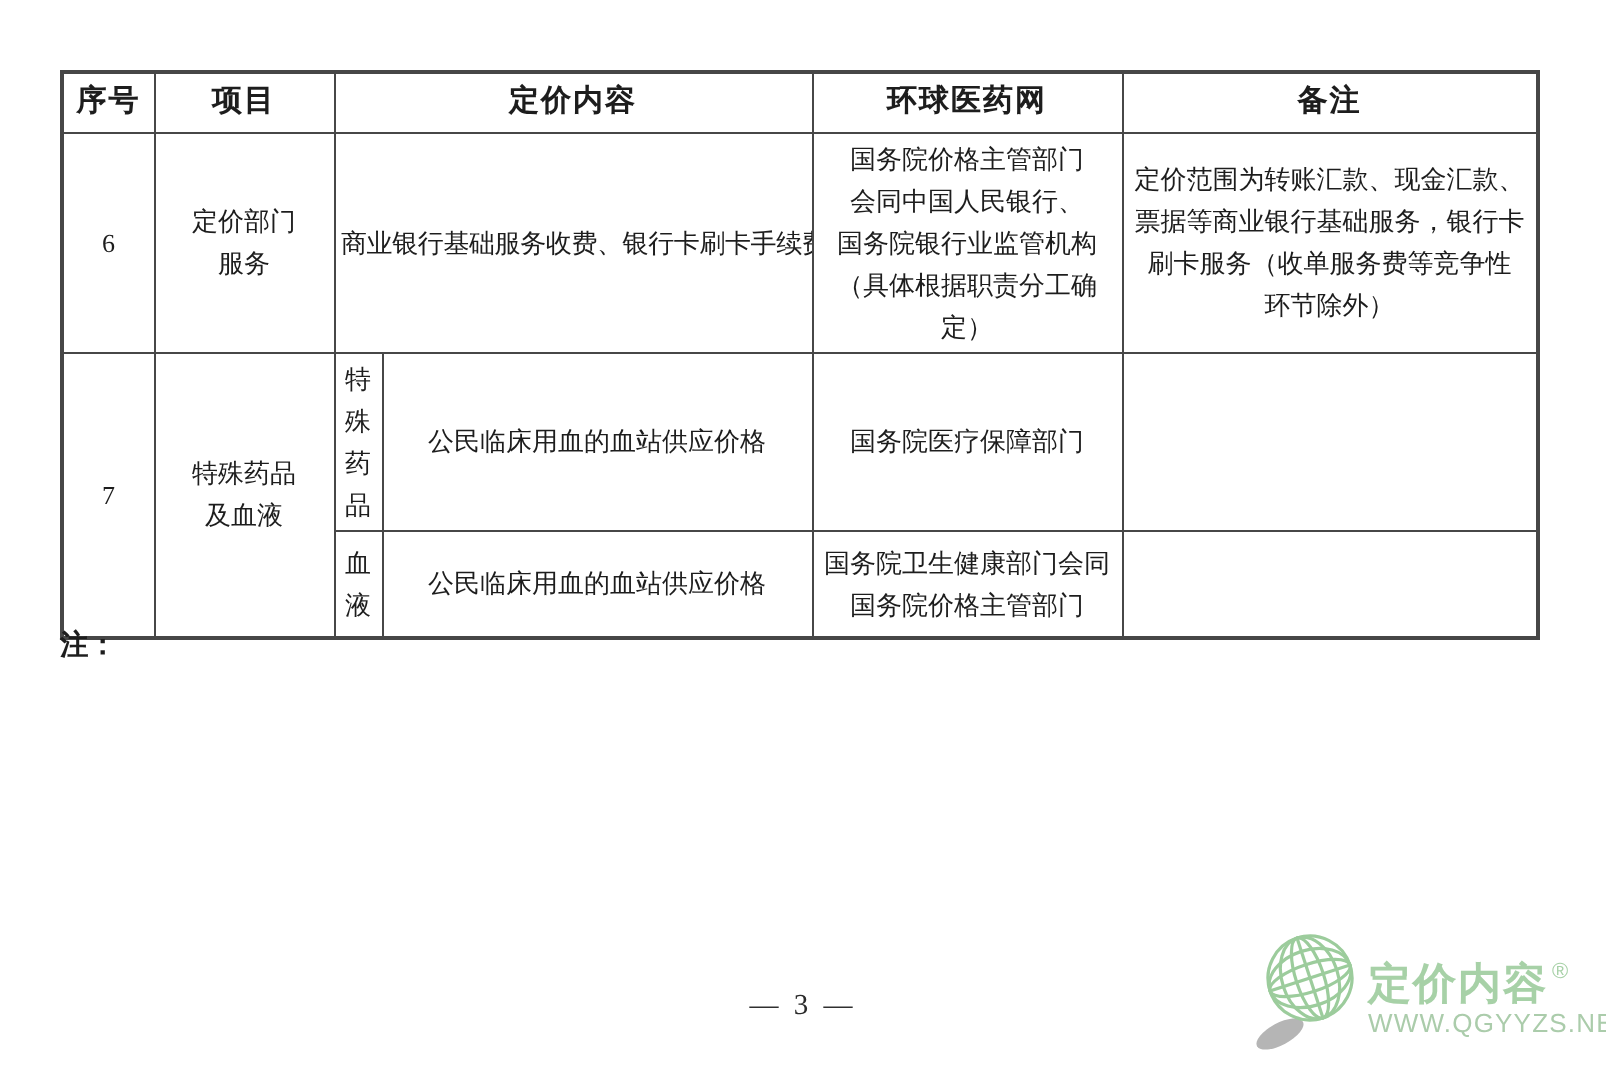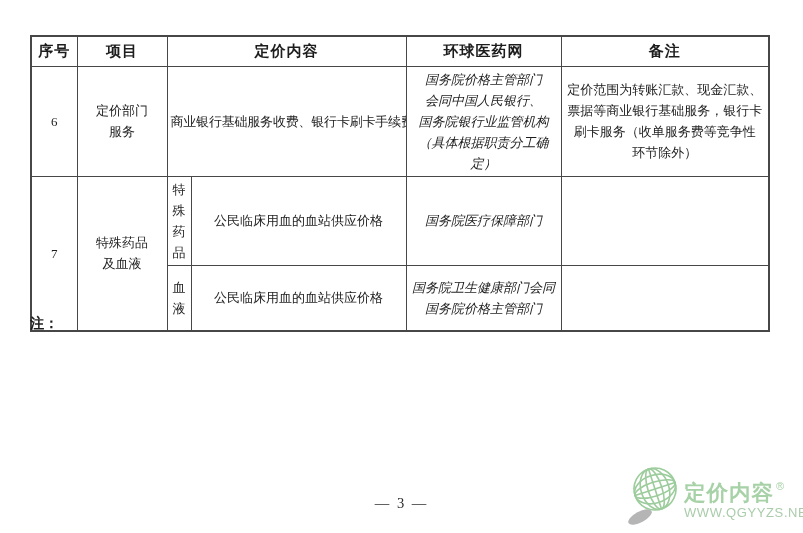--- a/index.html
+++ b/index.html
@@ -30,21 +30,21 @@
     color: #1d1d1d;
   }
   table.catalog th {
     font-weight: bold;
     font-size: 15px;
     letter-spacing: 1px;
   }
   tr.r-header { height: 30px; }
   tr.r-six    { height: 94px; }
   tr.r-seven-a{ height: 83px; }
-  tr.r-seven-b{ height: 66px; }
+  tr.r-seven-b{ height: 54px; }
 
   .pre { white-space: pre-line; }
 
   td.c-no { font-size: 14px; }
   td.c-project { line-height: 22px; }
   td.c-sublabel {
     padding: 0 2px;
     word-break: break-all;
     line-height: 19px;
     font-size: 13px;
@@ -54,21 +54,21 @@
     padding-left: 7px;
     padding-right: 4px;
   }
   td.c-content-wide {
     font-size: 12.4px;
     letter-spacing: -0.2px;
     padding-left: 4px;
     white-space: nowrap;
     overflow: hidden;
   }
-  td.c-dept { line-height: 22px; font-style: italic; }
+  td.c-dept { line-height: 22px; }
   td.c-remark {
     text-align: left;
     padding-left: 6px;
     padding-right: 3px;
     line-height: 22px;
   }
 
   
   .notes {
     position: absolute; left: 30px; top: 312px;

